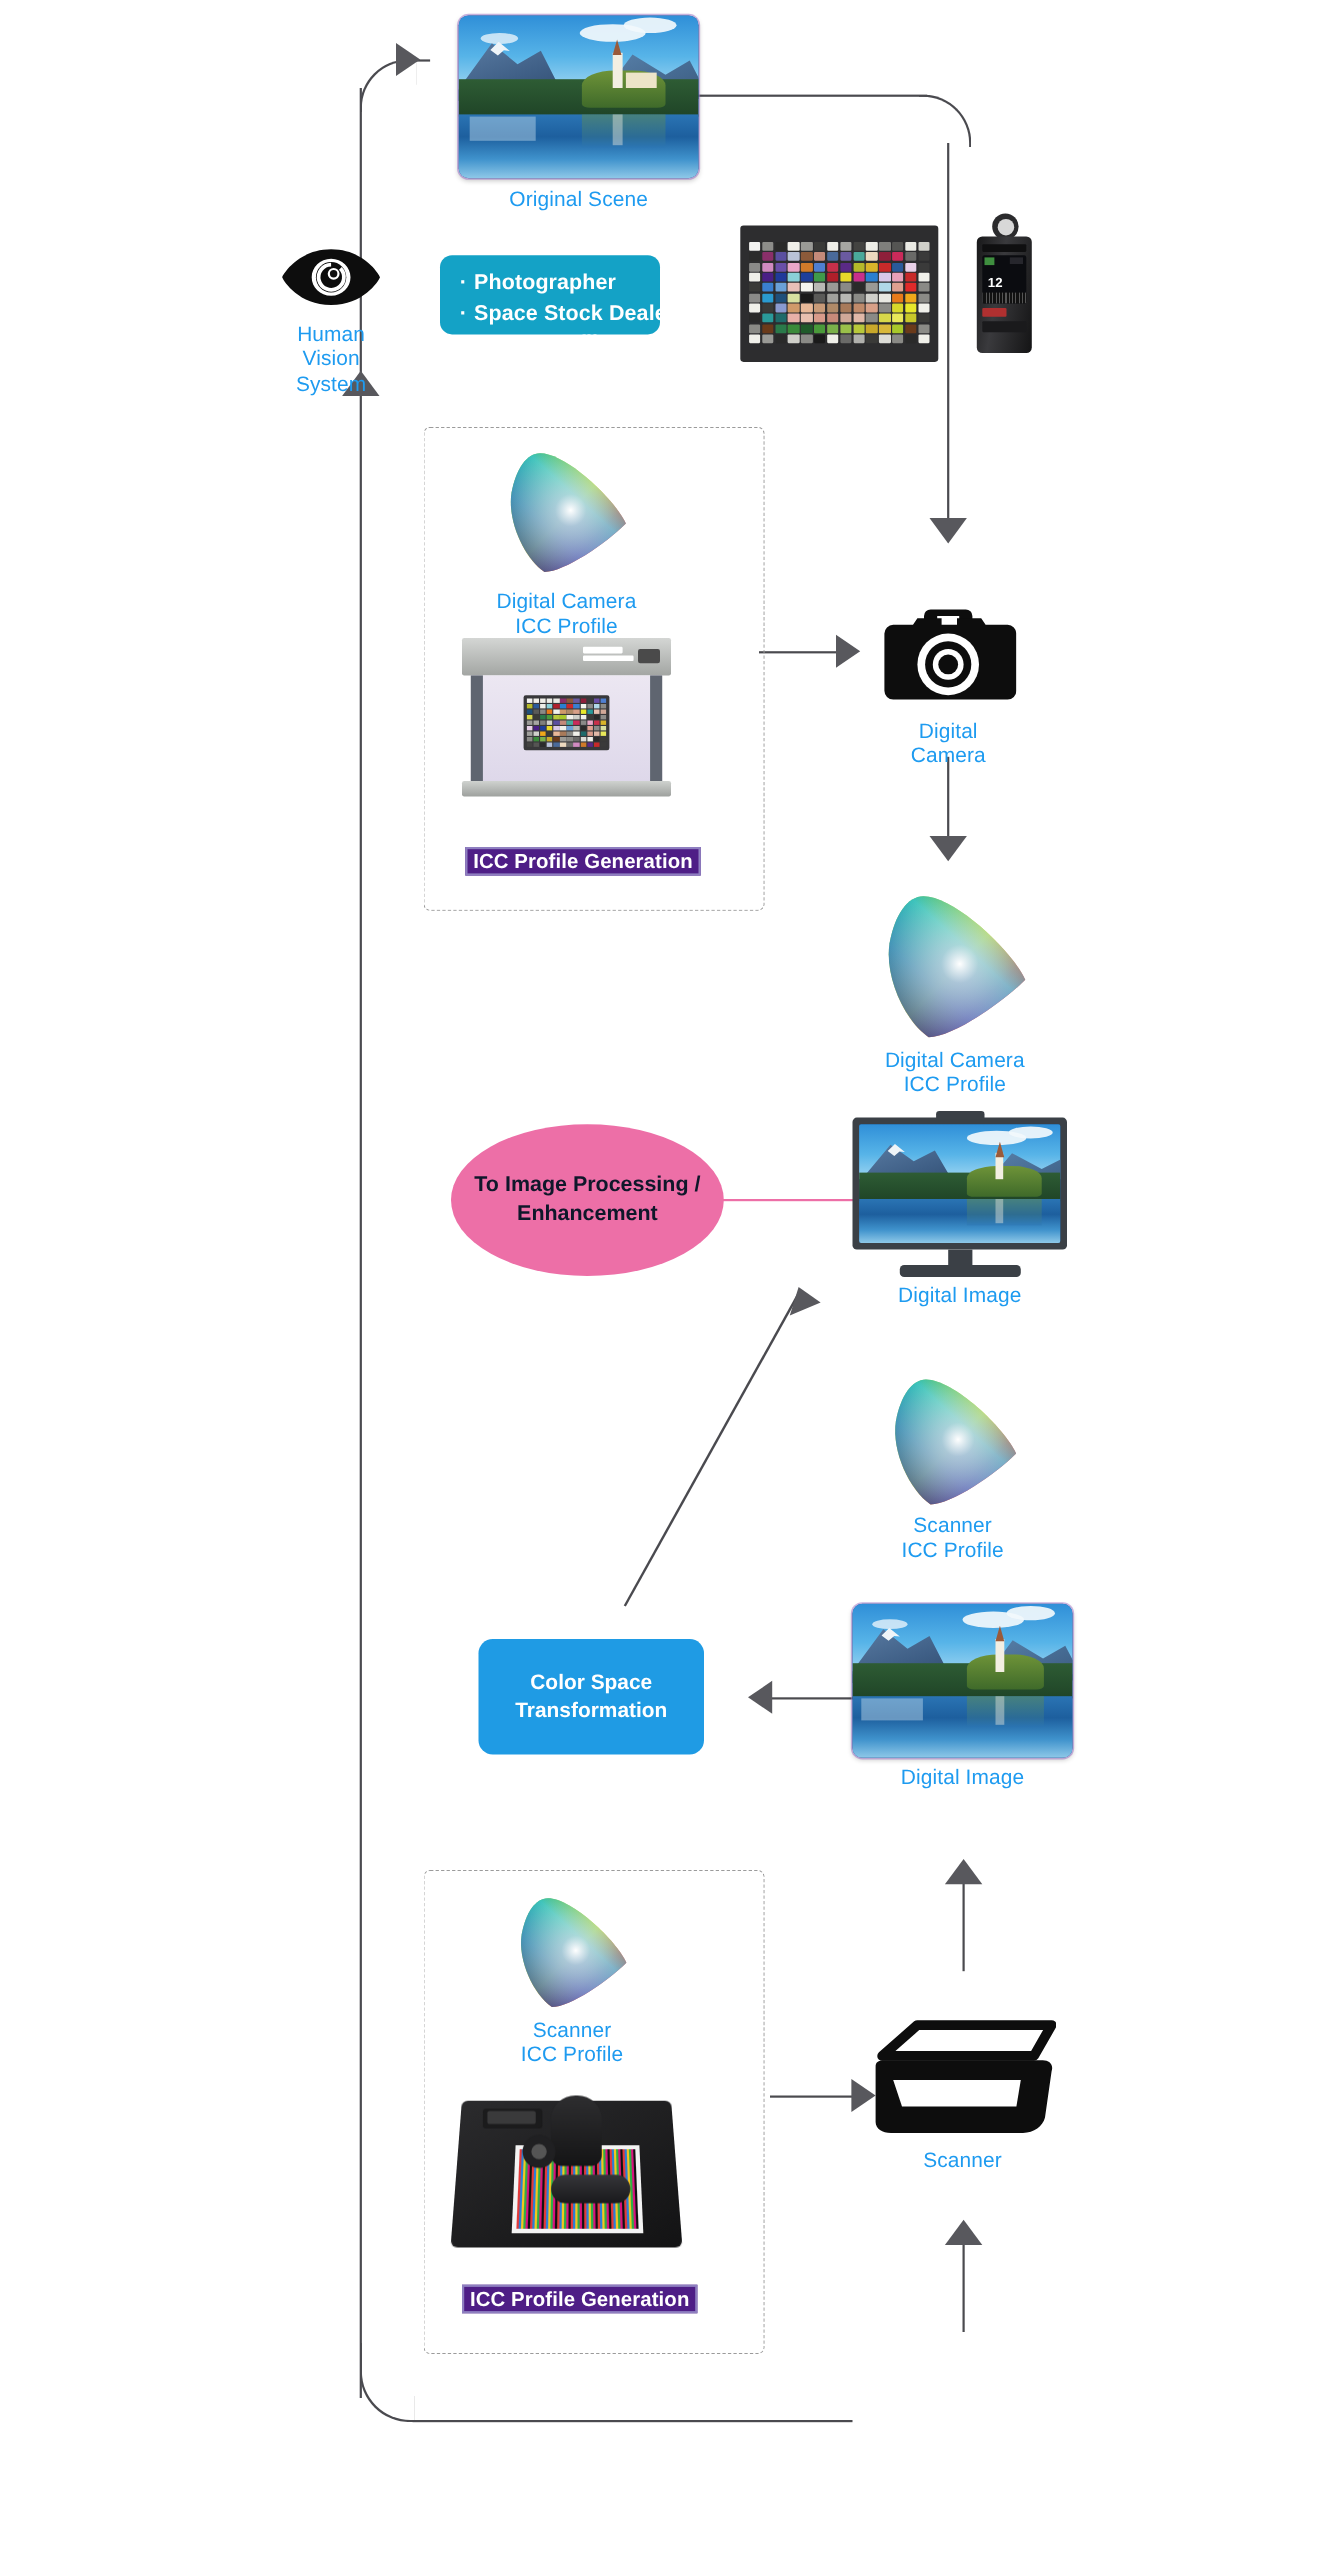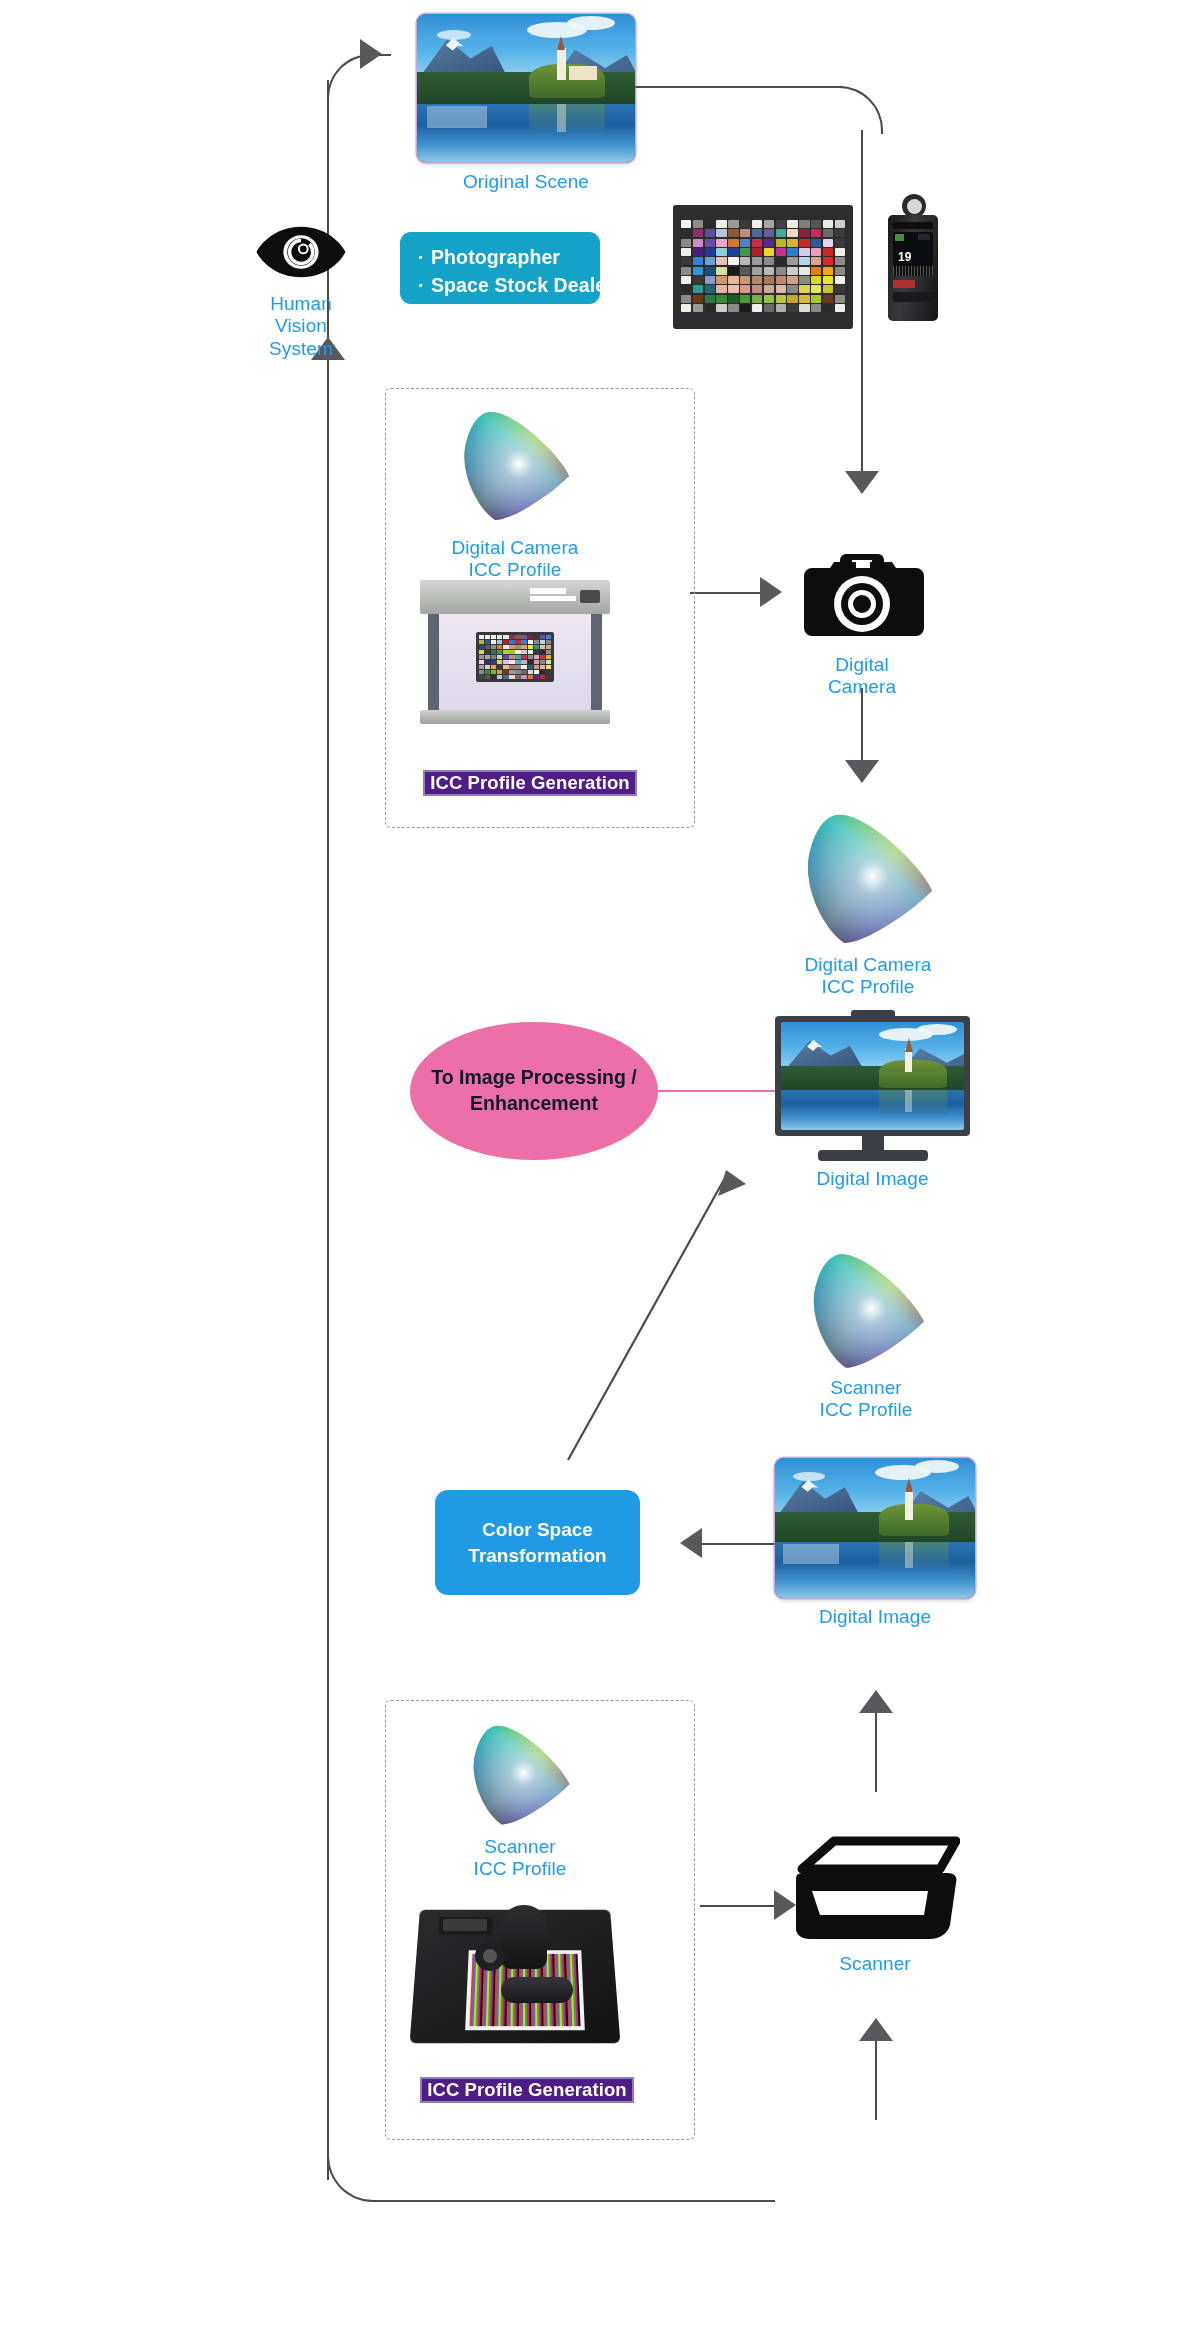--- a/index.html
+++ b/index.html
@@ -418,21 +418,21 @@
     <div style="width:24px;height:24px;border-radius:50%;background:#2b2b2d;margin:0 auto 0 14px;
                 display:flex;align-items:center;justify-content:center;">
       <div style="width:15px;height:15px;border-radius:50%;background:#d8d8d8;"></div>
     </div>
     <div style="width:50px;height:106px;background:linear-gradient(100deg,#181819,#3a3a3d 40%,#141415);
                 border-radius:5px;margin-top:-3px;padding:7px 5px;box-sizing:border-box;">
       <div style="height:7px;background:#0f0f10;border-radius:1px;"></div>
       <div style="margin-top:3px;height:44px;background:#0b0c10;border-radius:2px;position:relative;overflow:hidden;">
         <div style="position:absolute;left:2px;top:2px;width:9px;height:7px;background:#3f8f3f;"></div>
         <div style="position:absolute;right:3px;top:2px;width:12px;height:6px;background:#26262c;"></div>
-        <div style="position:absolute;left:5px;top:18px;color:#ffffff;font-size:12px;font-weight:bold;">19</div>
+        <div style="position:absolute;left:5px;top:18px;color:#ffffff;font-size:12px;font-weight:bold;">12</div>
         <div style="position:absolute;left:0;bottom:0;right:0;height:10px;background:repeating-linear-gradient(90deg,#555 0 1px,#111 1px 3px);"></div>
       </div>
       <div style="margin-top:4px;height:8px;background:#b03030;border-radius:1px;width:22px;"></div>
       <div style="margin-top:4px;height:10px;background:#1a1a1c;border-radius:1px;"></div>
     </div>
   </div>
 
   <div class="abs dashed-box" style="left:385px; top:388px; width:310px; height:440px;"></div>
 
   <div class="abs" style="left:455px; top:408px;">

